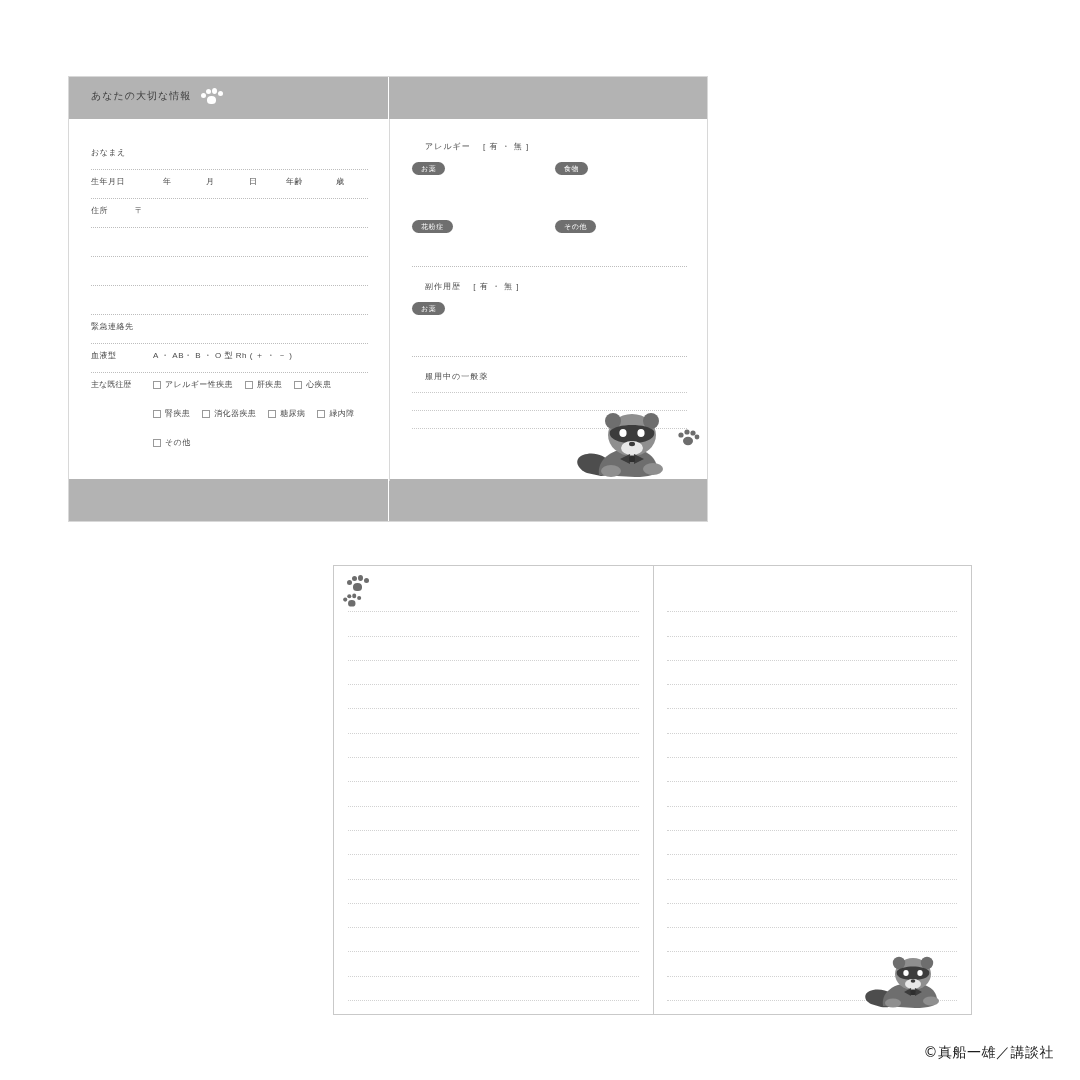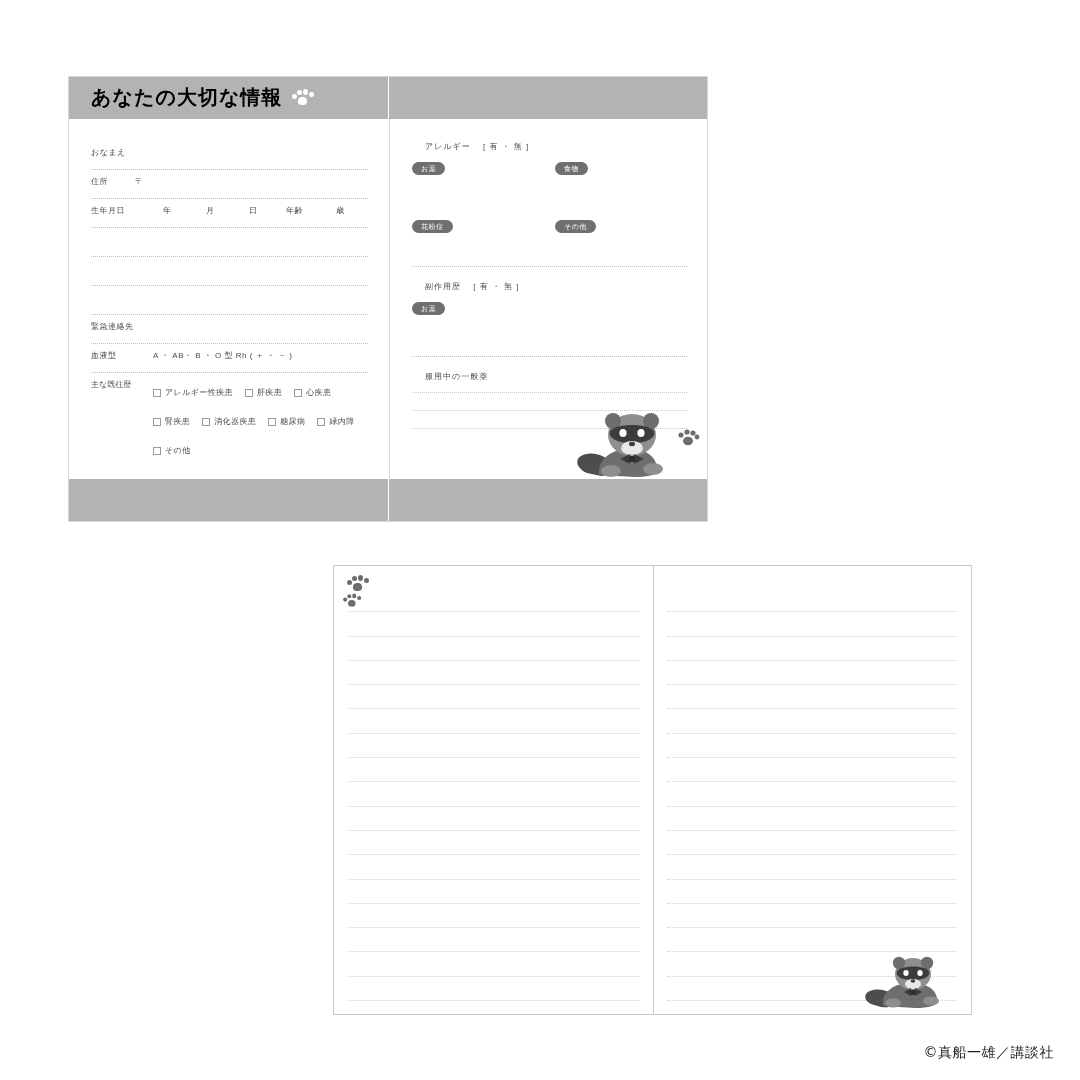--- a/index.html
+++ b/index.html
@@ -60,23 +60,23 @@
   #page-title-wrap {
     position: absolute;
     left: 22px;
     top: 10px;
     display: flex;
     align-items: center;
     gap: 9px;
     z-index: 5;
   }
   #page-title {
-    font-size: 20px;
-    font-weight: bold;
-    color: #000000;
+    font-size: 10px;
+    font-weight: normal;
+    color: #404040;
     letter-spacing: 1px;
     line-height: 1;
     font-family: "DejaVu Sans", sans-serif;
   }
 
   
   .paw {
     position: relative;
     width: 26px;
     height: 18px;
@@ -142,21 +142,21 @@
   .chk-row {
     position: relative;
     height: 29px;
     font-size: 8px;
     white-space: nowrap;
   }
   .chk-row .label { position: absolute; left: 0; top: 0; }
   .chk-group {
     position: absolute;
     left: 62px;
-    top: 8px;
+    top: 0;
     display: flex;
     gap: 12px;
   }
   .chk {
     display: inline-flex;
     align-items: center;
     gap: 4px;
     font-size: 8px;
     letter-spacing: .4px;
   }
@@ -303,32 +303,32 @@
   </div>
 
   <div class="col" id="col-left">
 
     <div class="row">
       <span class="label">おなまえ</span>
       <span class="dotline"></span>
     </div>
 
     <div class="row">
-      <span class="label">住所</span>
-      <span class="inline" style="left:44px">〒</span>
-      <span class="dotline"></span>
-    </div>
-
-    <div class="row">
       <span class="label">生年月日</span>
       <span class="inline" style="left:72px">年</span>
       <span class="inline" style="left:115px">月</span>
       <span class="inline" style="left:158px">日</span>
       <span class="inline" style="left:195px">年齢</span>
       <span class="inline" style="left:245px">歳</span>
+      <span class="dotline"></span>
+    </div>
+
+    <div class="row">
+      <span class="label">住所</span>
+      <span class="inline" style="left:44px">〒</span>
       <span class="dotline"></span>
     </div>
 
     <div class="blank-row">
         <span class="dotline"></span>
       </div>
     <div class="blank-row">
         <span class="dotline"></span>
       </div>
     <div class="blank-row">

